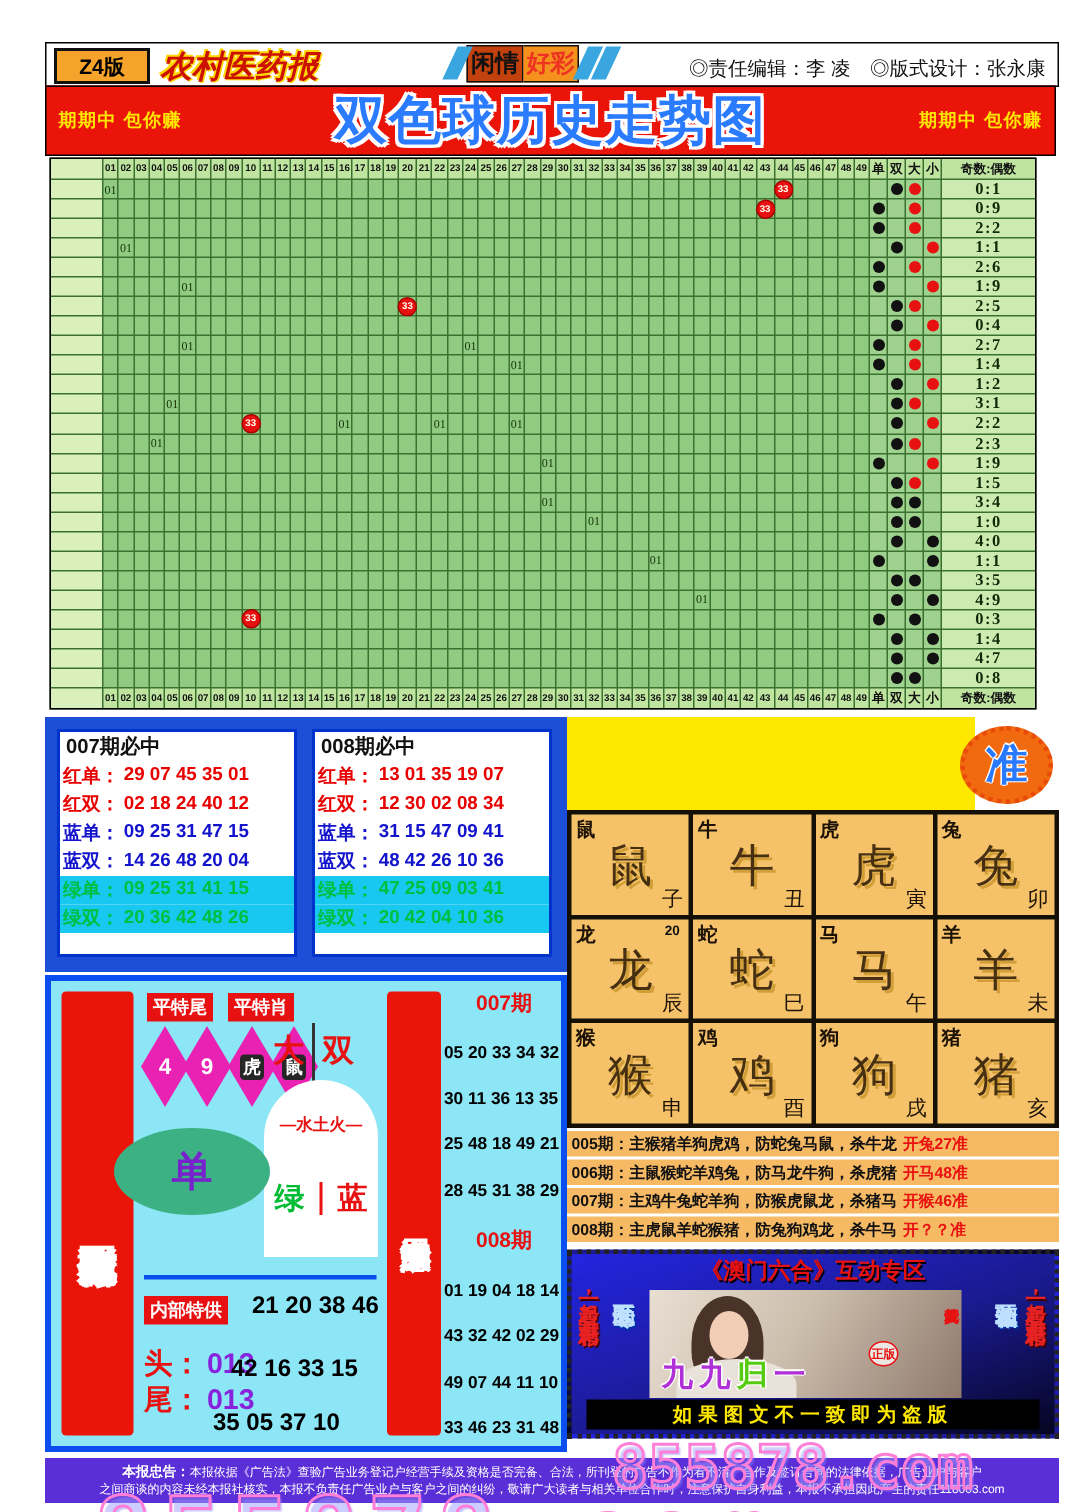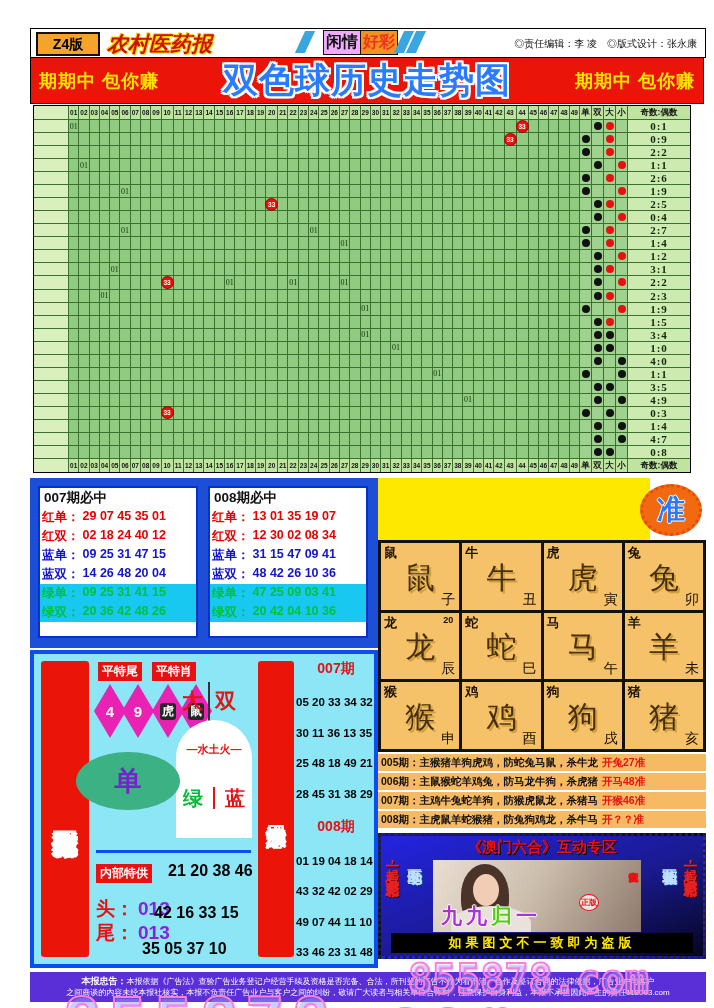--- a/index.html
+++ b/index.html
@@ -10,29 +10,29 @@
 
   
   #masthead{left:30px;top:28px;width:674px;height:28px;border:1px solid #000;background:#fff;}
   #edition-box{left:5px;top:3px;width:60px;height:20px;background:#f5a32a;border:2px solid #111;
       font-weight:bold;font-size:14px;text-align:center;line-height:20px;color:#000;}
   #paper-name{left:76px;top:1px;font-size:21px;font-weight:bold;font-style:italic;color:#cc1100;
       font-family:"Liberation Serif",serif;text-shadow:1px 1px 0 #ffd700,-1px -1px 0 #ffd700;}
   #section-tab{left:268px;top:0;height:26px;}
   .slash{display:inline-block;width:10px;height:22px;background:#39a6e0;transform:skewX(-25deg);margin:2px 1px;}
   #tab-xianqing{display:inline-block;font-size:16px;font-weight:bold;color:#111;border:1px solid #111;
-      padding:1px 2px;background:#f0abfc;vertical-align:top;margin-top:1px;margin-left:12px;}
+      padding:1px 2px;background:#c2410c;vertical-align:top;margin-top:1px;}
   #tab-haocai{display:inline-block;font-size:16px;font-weight:bold;color:#e32;background:#f5921e;
       border:1px solid #111;border-left:none;padding:1px 2px;vertical-align:top;margin-top:1px;}
-  #credits{right:8px;top:8px;font-size:10px;color:#111;}
+  #credits{right:8px;top:8px;font-size:13px;color:#111;}
 
   
   #banner{left:30px;top:57px;width:674px;height:47px;background:#ea1408;border:1px solid #000;
       display:flex;align-items:center;justify-content:space-between;padding:0 8px;box-sizing:border-box;}
-  .slogan{color:#ffe600;font-weight:bold;font-size:18px;letter-spacing:1px;}
+  .slogan{color:#ffe600;font-weight:bold;font-size:12px;letter-spacing:1px;}
   #banner-title{color:#2b7bff;font-weight:bold;font-size:35px;letter-spacing:1px;font-family:"Liberation Serif",serif;
       text-shadow:-2px 0 #fff,2px 0 #fff,0 -2px #fff,0 2px #fff,-2px -2px #fff,2px 2px #fff,2px -2px #fff,-2px 2px #fff;}
 
   
   #grid{left:33px;top:105px;width:658px;height:368px;display:grid;
       grid-template-columns:34px repeat(49,1fr) 11px 11px 11px 11px 62px;
       grid-template-rows:13px repeat(26,1fr) 13px;
       background:#3a7030;gap:1px;border:1px solid #000;box-sizing:border-box;}
   .gcell{background:#90cb81;position:relative;overflow:visible;display:flex;align-items:center;justify-content:center;}
   .gutter{background:#daf0bc;}

